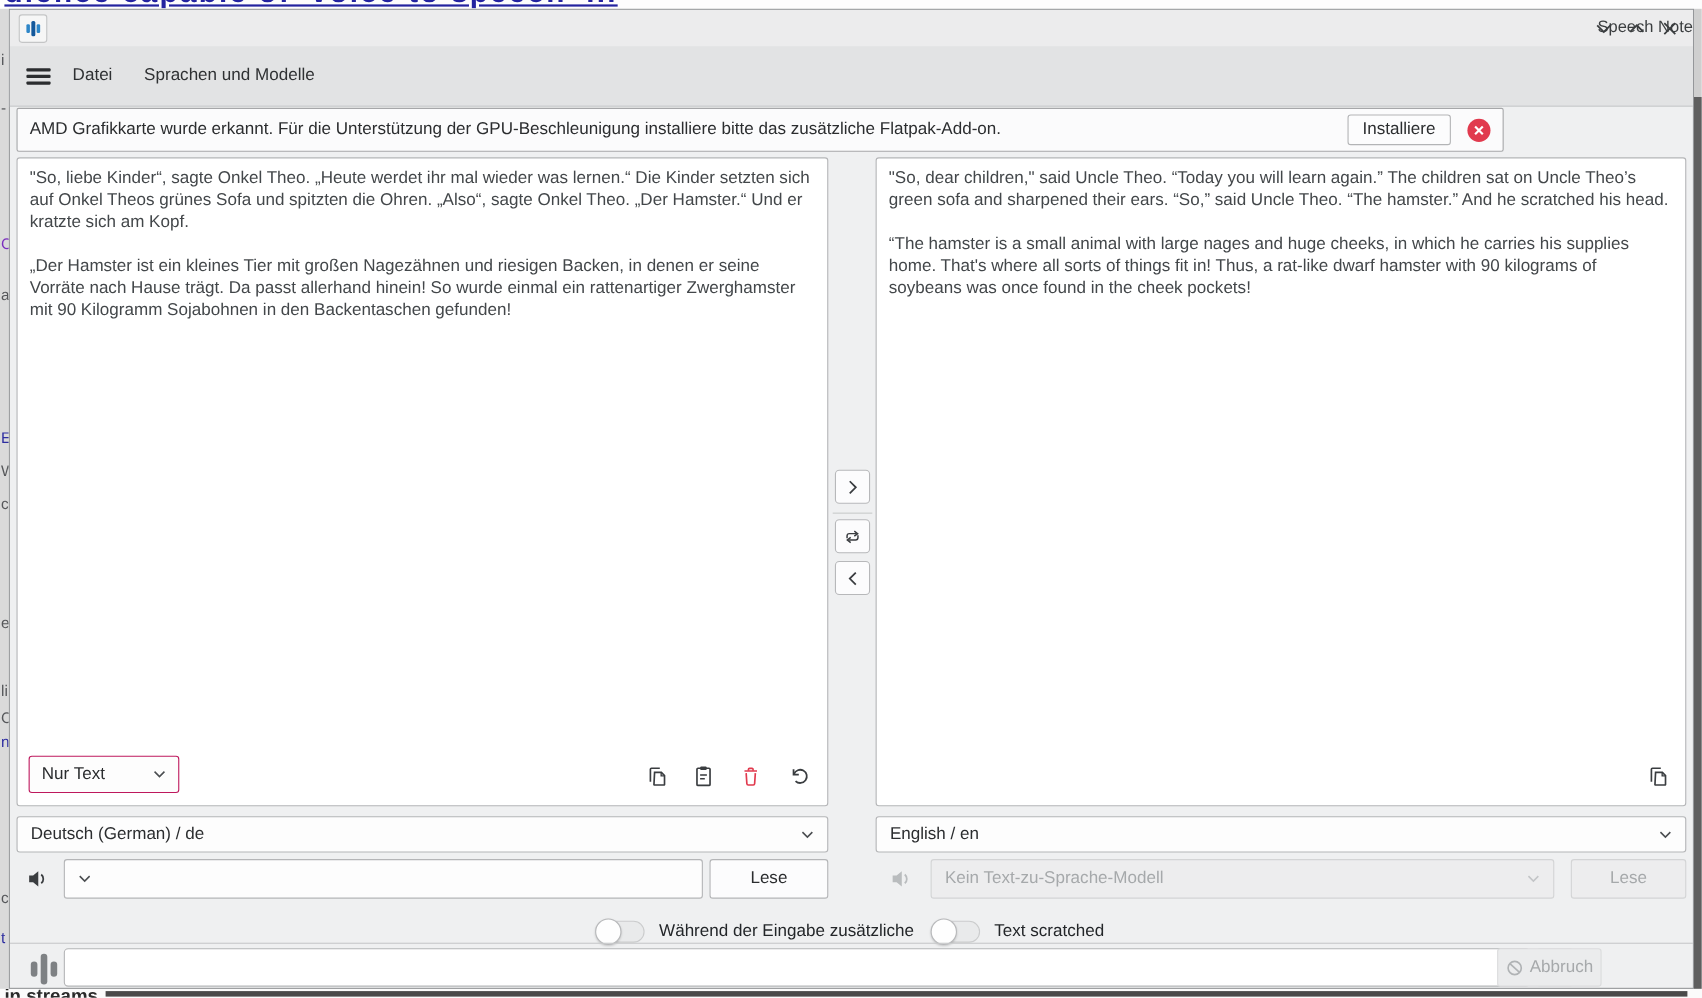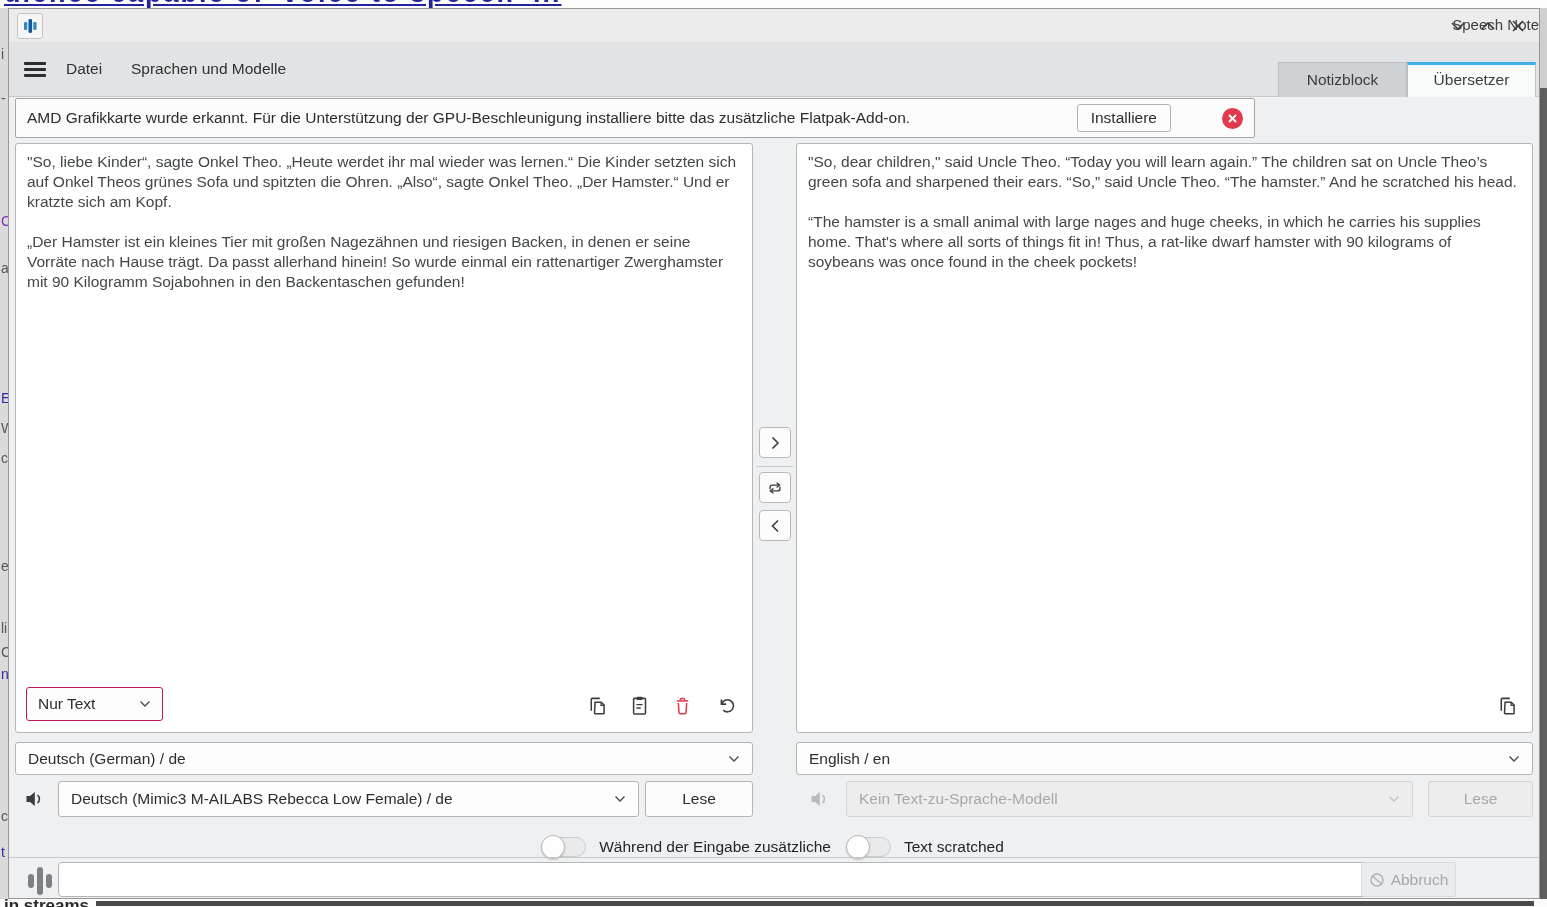--- a/index.html
+++ b/index.html
@@ -45,23 +45,23 @@
   .hamburger i { display:block; height:2.6px; background:#2b2d2f; border-radius:1px; }
   .menu-item { position:absolute; top:0; height:54px; line-height:54px; font-size:15.5px; color:#2f3133; cursor:pointer; }
   .menu-item.m1 { left:57px; }
   .menu-item.m2 { left:122px; }
   .tabs { position:absolute; right:3px; bottom:-1px; display:flex; }
   .tab { width:129px; height:35px; line-height:34px; text-align:center; font-size:15.5px; color:#3a3d3f;
     background:#d0d1d2; border:1px solid #bdbebf; border-bottom:none; cursor:pointer; }
   .tab.active { background:#f9fafa; border-top:3px solid #3daee9; line-height:30px; }
 
   
-  .notification { position:absolute; left:6px; top:89px; width:1240px; height:40px;
+  .notification { position:absolute; left:6px; top:89px; width:1352px; height:40px;
     background:#fbfbfc; border:1px solid #a6a7a9; border-radius:2px;
-    display:flex; align-items:center; padding:0 11px;gap:36px; }
+    display:flex; align-items:center; padding:0 11px; }
   .notif-msg { flex:1; font-size:15.5px; color:#2b2d2f; }
   .install-btn { height:28px; padding:0 13px; background:#fcfcfd; border:1px solid #b3b4b6;
     border-radius:3px; font-size:15.5px; color:#2b2d2f; margin-right:15px; cursor:pointer;
     font-family:inherit; }
   .notif-close { width:21px; height:21px; border-radius:50%; background:#e13a4e; border:none;
     display:flex; align-items:center; justify-content:center; cursor:pointer; }
 
   
   .pane { position:absolute; top:134px; height:590px; background:#ffffff;
     border:1px solid #b4b5b7; border-radius:3px; padding:8px 11px; }
@@ -189,24 +189,20 @@
   </div>
 
   <div class="menubar">
     <div class="hamburger">
         <i></i>
         <i></i>
         <i></i>
       </div>
     <div class="menu-item m1">Datei</div>
     <div class="menu-item m2">Sprachen und Modelle</div>
-    <div class="tabs">
-      <div class="tab">Notizblock</div>
-      <div class="tab active">Übersetzer</div>
-    </div>
   </div>
 
   <div class="notification">
     <div class="notif-msg">AMD Grafikkarte wurde erkannt. Für die Unterstützung der GPU-Beschleunigung installiere bitte das zusätzliche Flatpak-Add-on.</div>
     <button class="install-btn">Installiere</button>
     <button class="notif-close">
       <svg width="11" height="11" viewBox="0 0 11 11">
           <path d="M2 2 L9 9 M9 2 L2 9" stroke="#ffffff" stroke-width="2"></path>
         </svg>
     </button>
@@ -285,21 +281,20 @@
     <svg width="12" height="8" viewBox="0 0 12 8">
         <path d="M1.5 1.5 L6 6 L10.5 1.5" fill="none" stroke="#4a4d50" stroke-width="1.4"></path>
       </svg>
   </div>
 
   <svg class="speaker" style="left:14px" viewBox="0 0 22 20">
     <path d="M2.5 7 h3.6 L10.8 3 v14 L6.1 13 H2.5 z" fill="#3a3d40"></path>
     <path d="M13.5 6 a5.2 5.2 0 0 1 0 8" stroke="#3a3d40" stroke-width="1.6" fill="none"></path>
   </svg>
   <div class="tts-select" style="left:49px; width:581px">
-    <span>Deutsch (Mimic3 M-AILABS Rebecca Low Female) / de</span>
     <svg width="12" height="8" viewBox="0 0 12 8">
         <path d="M1.5 1.5 L6 6 L10.5 1.5" fill="none" stroke="#4a4d50" stroke-width="1.4"></path>
       </svg>
   </div>
   <button class="read-btn" style="left:636px; width:108px">Lese</button>
 
   <svg class="speaker" style="left:799px" viewBox="0 0 22 20">
     <path d="M2.5 7 h3.6 L10.8 3 v14 L6.1 13 H2.5 z" fill="#b9bcbe"></path>
     <path d="M13.5 6 a5.2 5.2 0 0 1 0 8" stroke="#b9bcbe" stroke-width="1.6" fill="none"></path>
   </svg>

